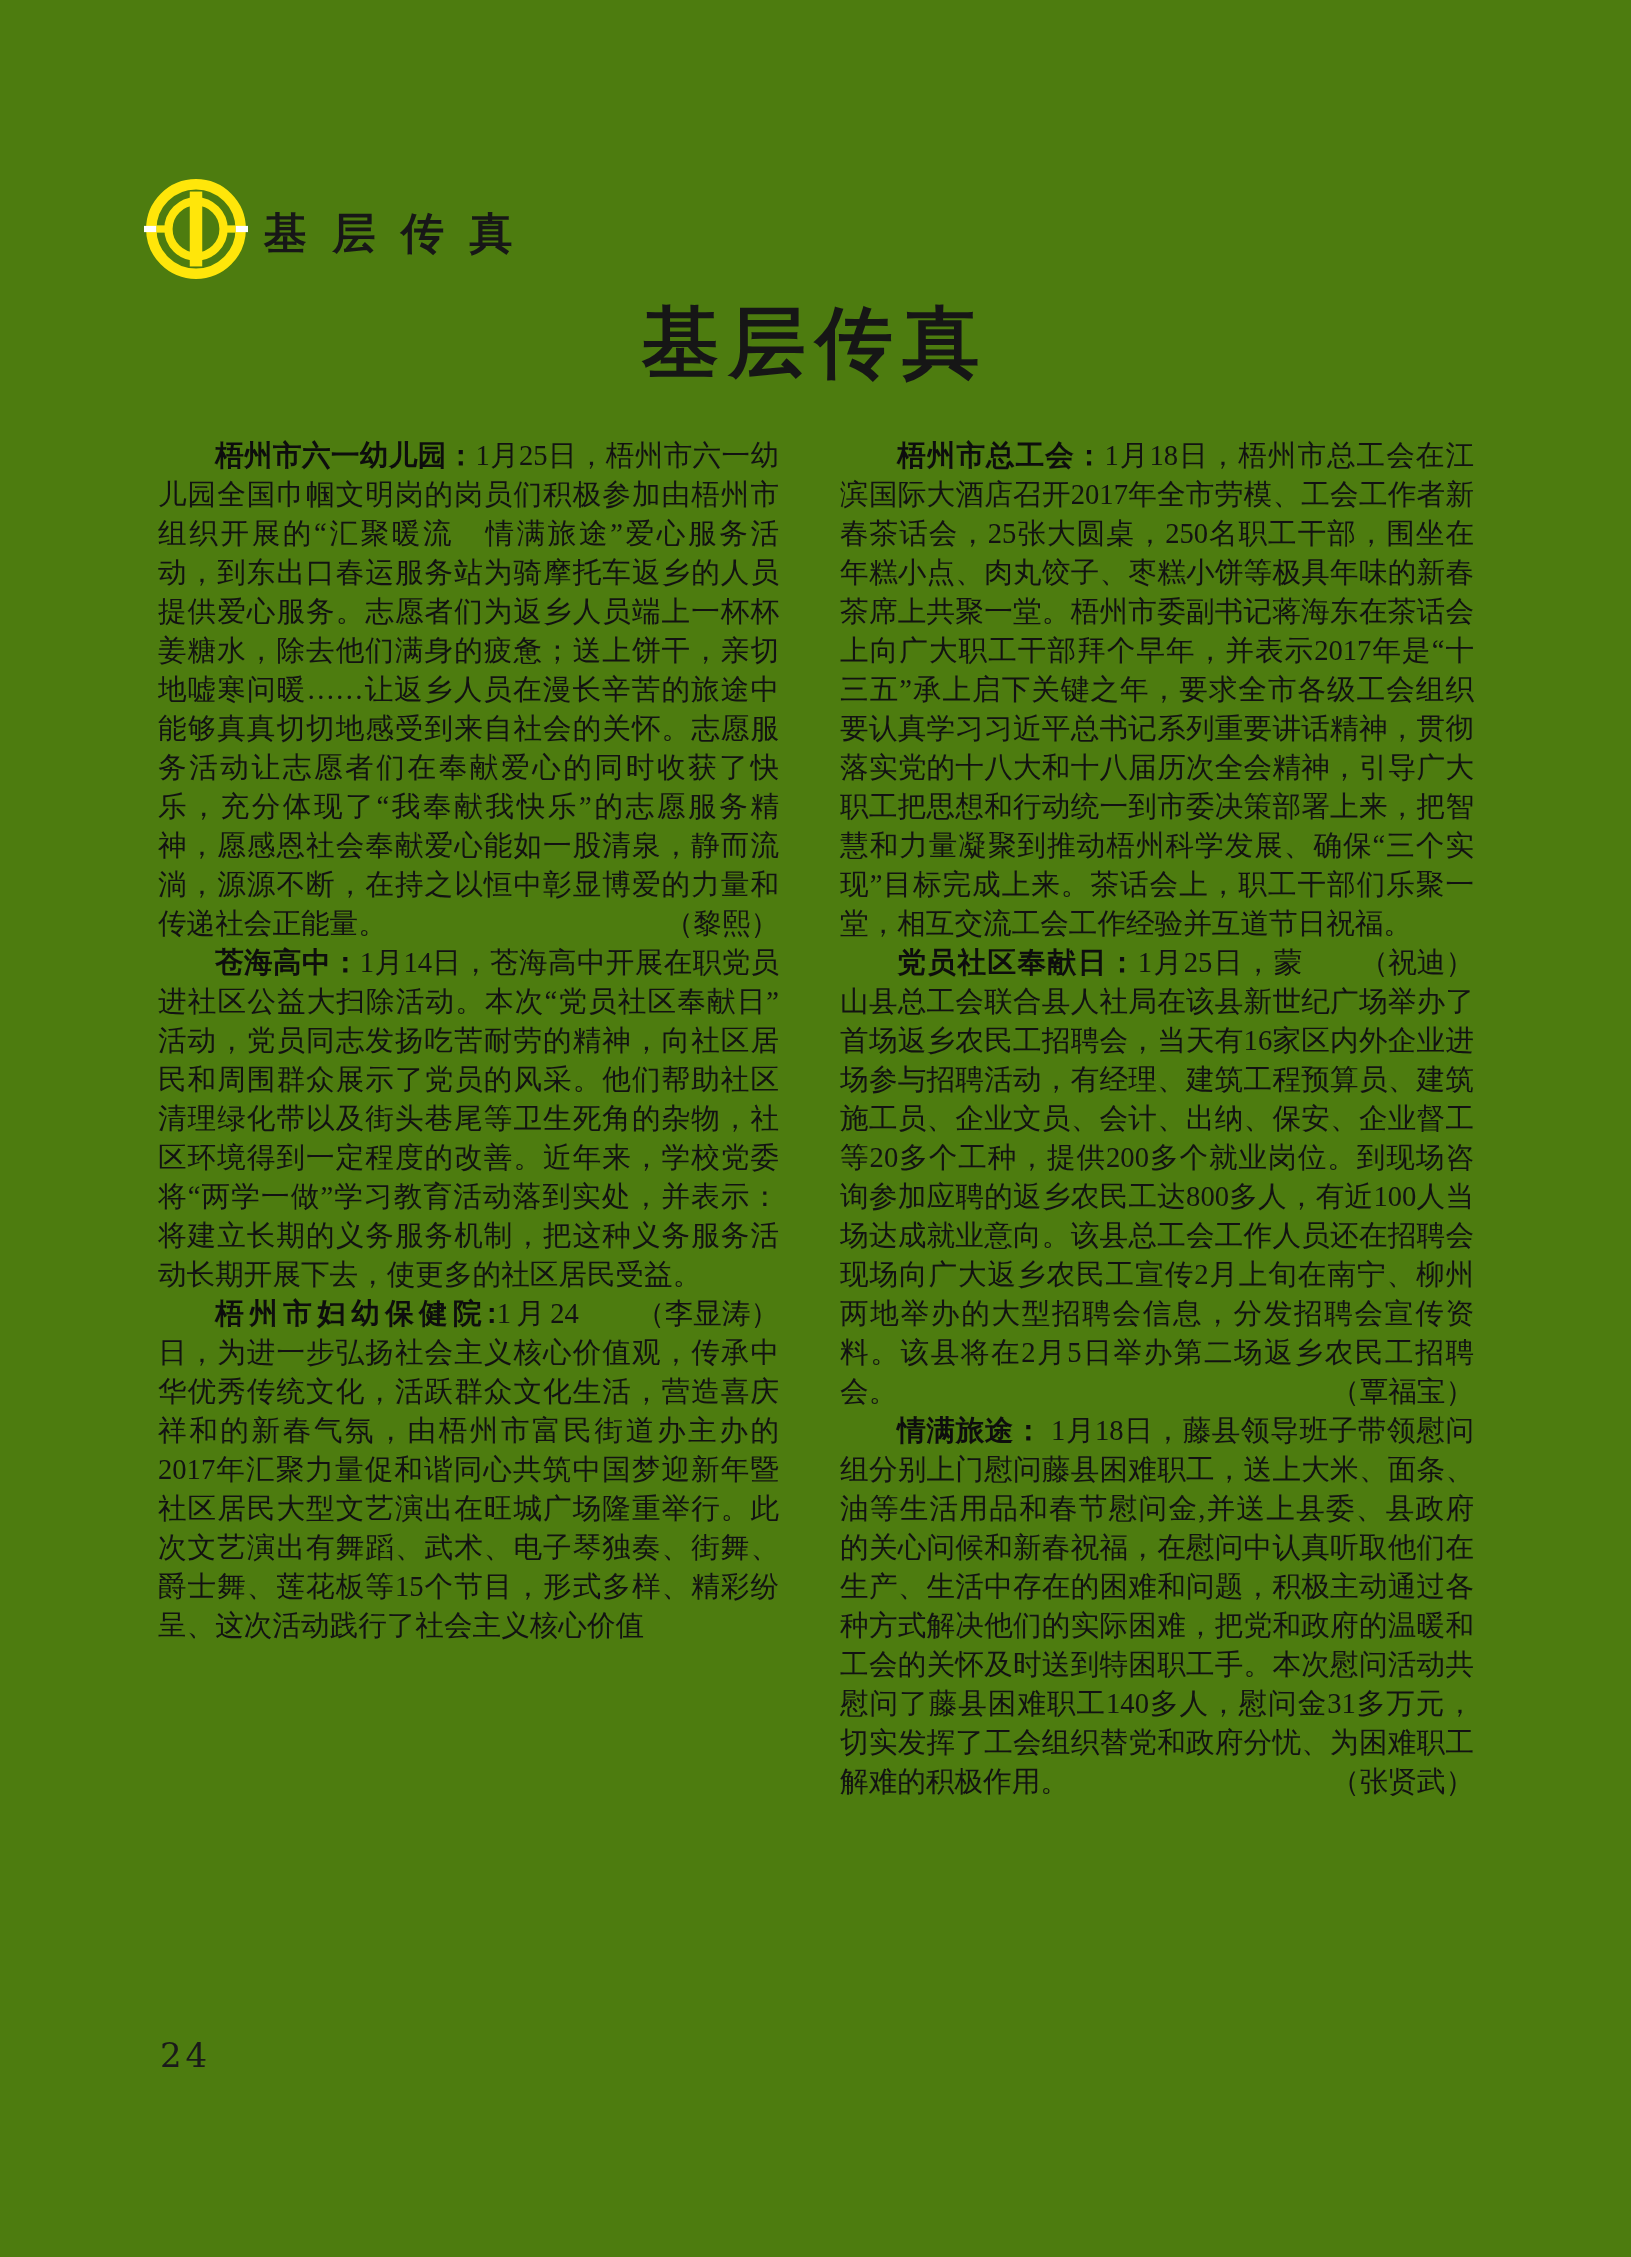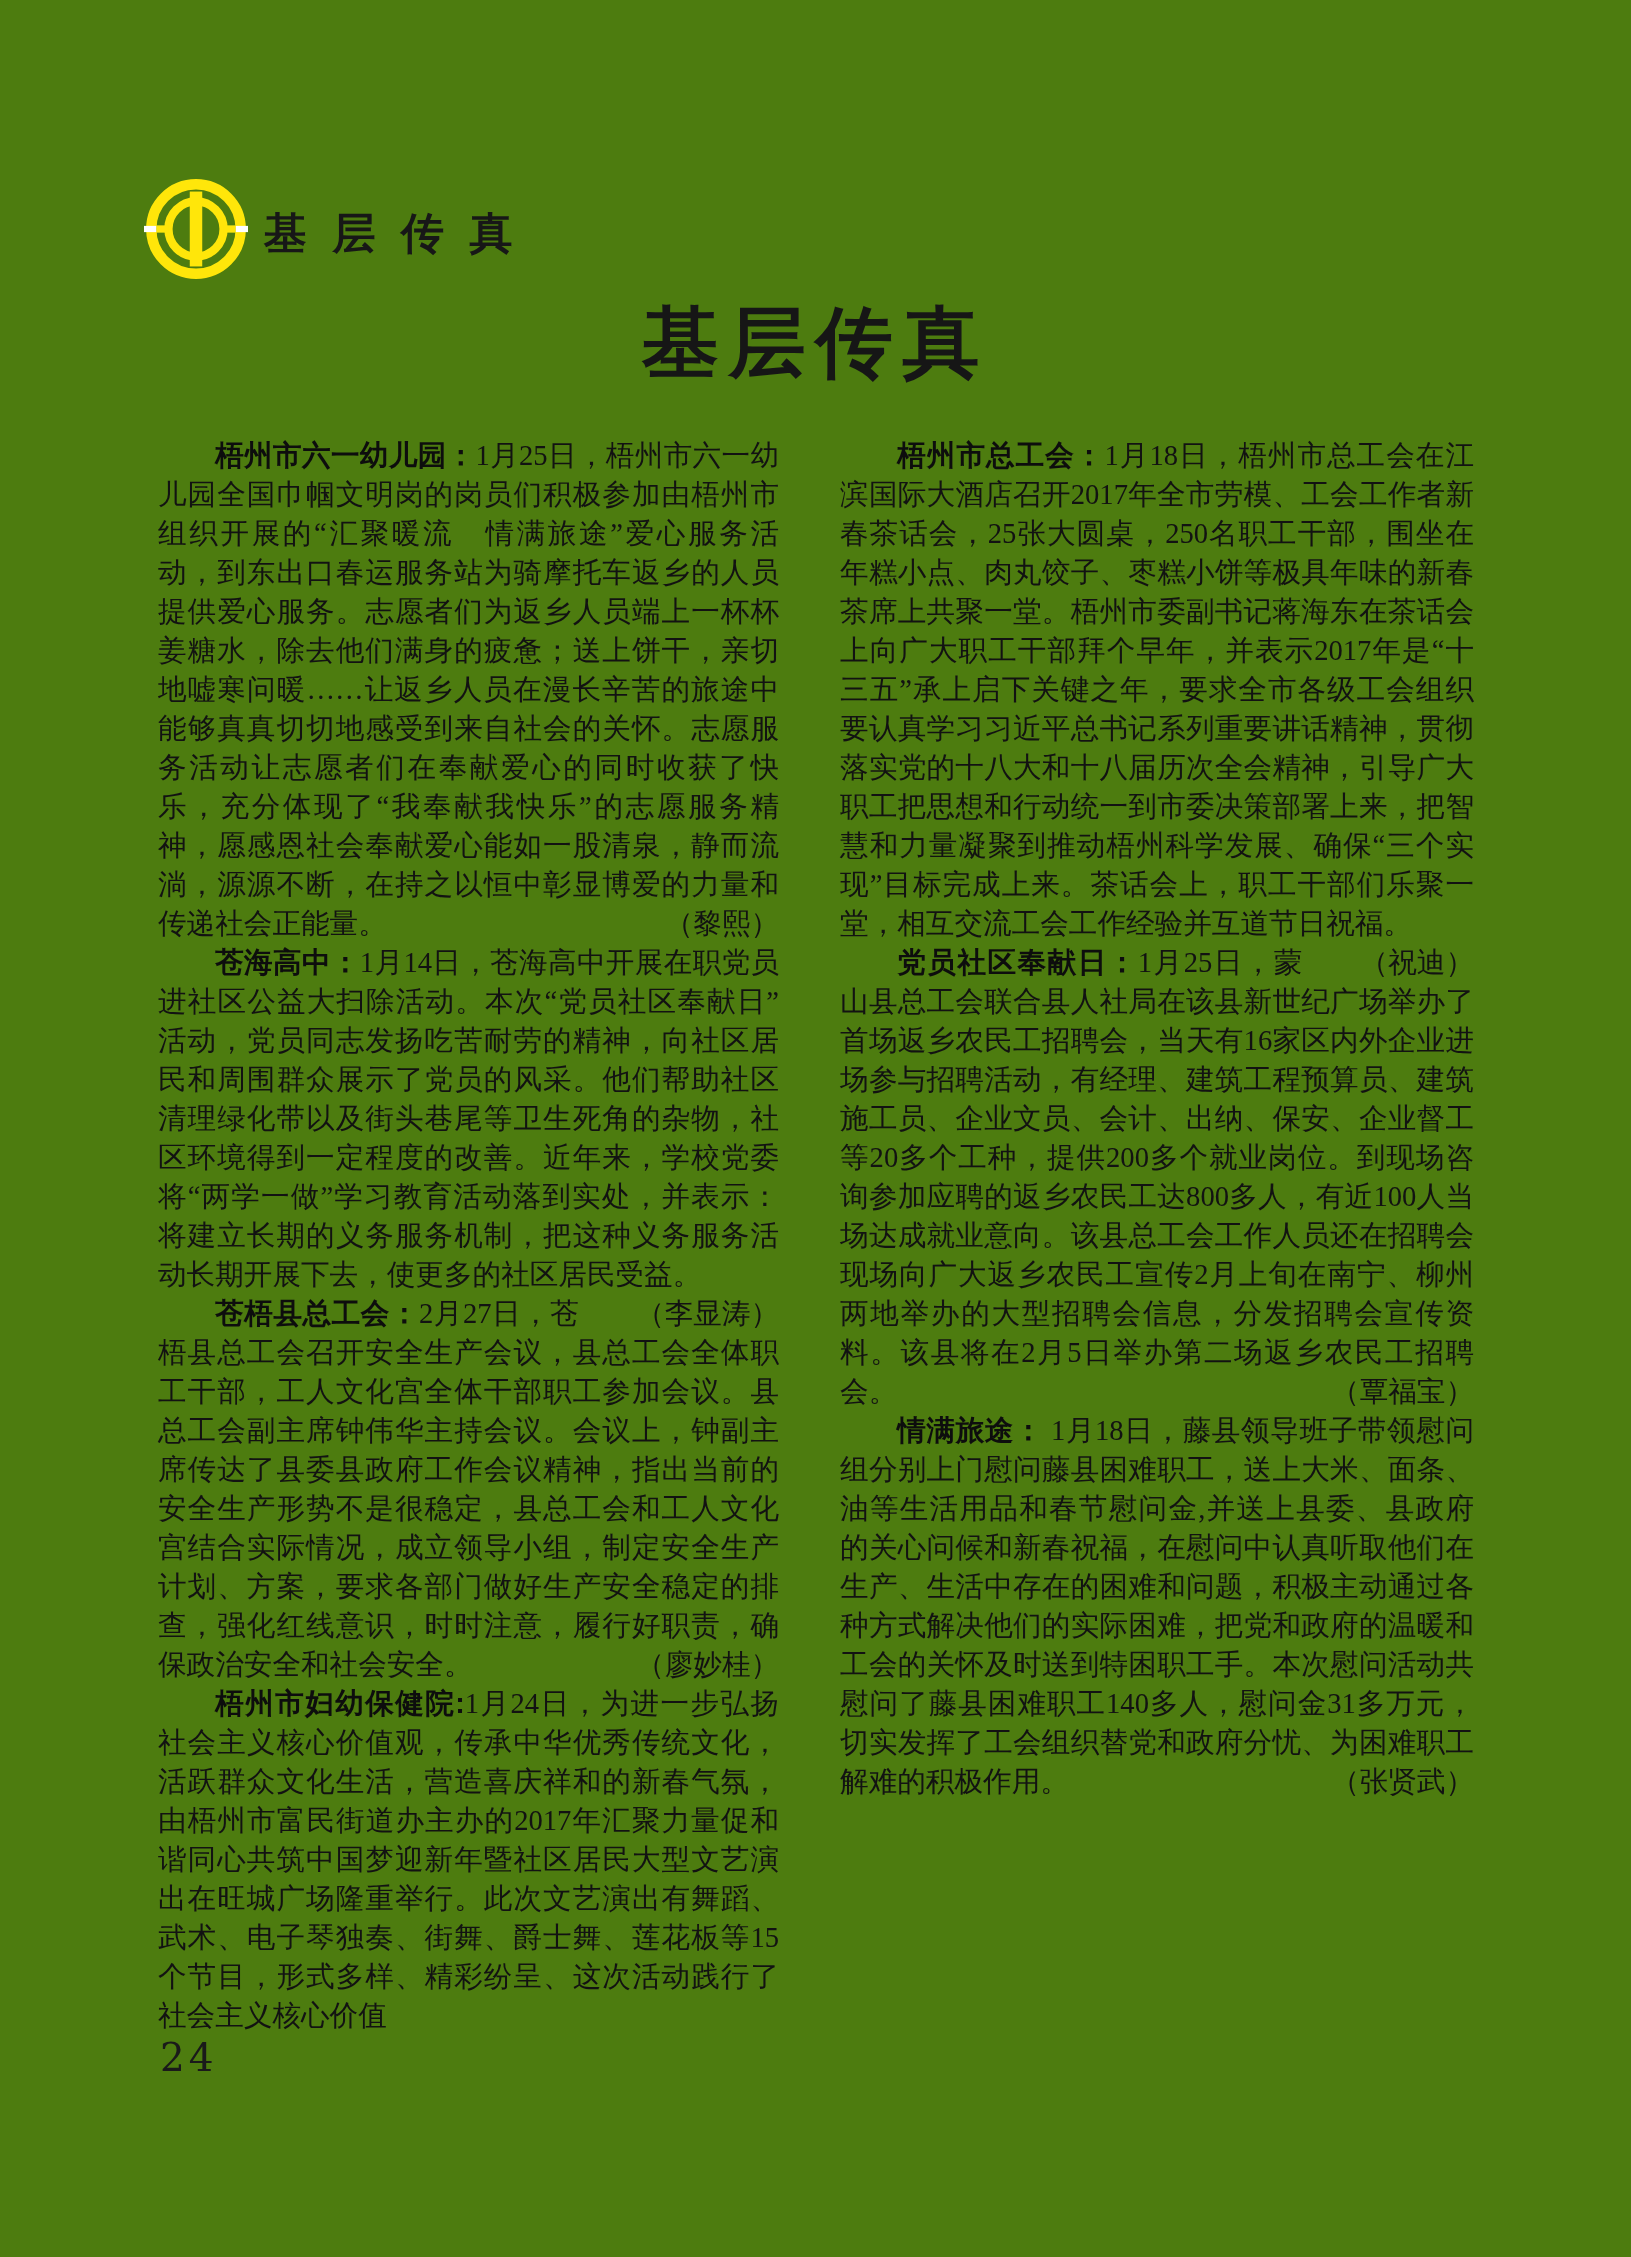--- a/index.html
+++ b/index.html
@@ -57,21 +57,21 @@
   .para.cont{text-indent:0;}
   .lead{
     font-family:"Liberation Sans", sans-serif;
     font-weight:bold;
     color:#0d0d0d;
   }
   .author{float:right;}
   
   .page-number{
     position:absolute;left:160px;top:2035px;
-    font-size:39px;
+    font-size:34px;
     font-family:"DejaVu Serif", serif;
     color:#1a1a1a;
     letter-spacing:3.9px;
   }
 </style>
 </head>
 <body>
 
 <div class="page">
 
@@ -88,21 +88,20 @@
     <div class="brand">基层传真</div>
   </div>
 
   <div class="title">基层传真</div>
 
   <div class="content">
 
     <div class="col col-left">
       <p class="para"><b class="lead">梧州市六一幼儿园：</b><span>1月25日，梧州市六一幼儿园全国巾帼文明岗的岗员们积极参加由梧州市组织开展的“汇聚暖流　情满旅途”爱心服务活动，到东出口春运服务站为骑摩托车返乡的人员提供爱心服务。志愿者们为返乡人员端上一杯杯姜糖水，除去他们满身的疲惫；送上饼干，亲切地嘘寒问暖……让返乡人员在漫长辛苦的旅途中能够真真切切地感受到来自社会的关怀。志愿服务活动让志愿者们在奉献爱心的同时收获了快乐，充分体现了“我奉献我快乐”的志愿服务精神，愿感恩社会奉献爱心能如一股清泉，静而流淌，源源不断，在持之以恒中彰显博爱的力量和传递社会正能量。</span><span class="author">（黎熙）</span></p>
       <p class="para"><b class="lead">苍海高中：</b><span>1月14日，苍海高中开展在职党员进社区公益大扫除活动。本次“党员社区奉献日”活动，党员同志发扬吃苦耐劳的精神，向社区居民和周围群众展示了党员的风采。他们帮助社区清理绿化带以及街头巷尾等卫生死角的杂物，社区环境得到一定程度的改善。近年来，学校党委将“两学一做”学习教育活动落到实处，并表示：将建立长期的义务服务机制，把这种义务服务活动长期开展下去，使更多的社区居民受益。</span><span class="author">（李显涛）</span></p>
-      <p class="para"><b class="lead">苍梧县总工会：</b><span>2月27日，苍梧县总工会召开安全生产会议，县总工会全体职工干部，工人文化宫全体干部职工参加会议。县总工会副主席钟伟华主持会议。会议上，钟副主席传达了县委县政府工作会议精神，指出当前的安全生产形势不是很稳定，县总工会和工人文化宫结合实际情况，成立领导小组，制定安全生产计划、方案，要求各部门做好生产安全稳定的排查，强化红线意识，时时注意，履行好职责，确保政治安全和社会安全。</span><span class="author">（廖妙桂）</span></p>
       <p class="para"><b class="lead">梧州市妇幼保健院:</b><span>1月24日，为进一步弘扬社会主义核心价值观，传承中华优秀传统文化，活跃群众文化生活，营造喜庆祥和的新春气氛，由梧州市富民街道办主办的2017年汇聚力量促和谐同心共筑中国梦迎新年暨社区居民大型文艺演出在旺城广场隆重举行。此次文艺演出有舞蹈、武术、电子琴独奏、街舞、爵士舞、莲花板等15个节目，形式多样、精彩纷呈、这次活动践行了社会主义核心价值</span></p>
     </div>
 
     <div class="col col-right">
       <p class="para"><b class="lead">梧州市总工会：</b><span>1月18日，梧州市总工会在江滨国际大酒店召开2017年全市劳模、工会工作者新春茶话会，25张大圆桌，250名职工干部，围坐在年糕小点、肉丸饺子、枣糕小饼等极具年味的新春茶席上共聚一堂。梧州市委副书记蒋海东在茶话会上向广大职工干部拜个早年，并表示2017年是“十三五”承上启下关键之年，要求全市各级工会组织要认真学习习近平总书记系列重要讲话精神，贯彻落实党的十八大和十八届历次全会精神，引导广大职工把思想和行动统一到市委决策部署上来，把智慧和力量凝聚到推动梧州科学发展、确保“三个实现”目标完成上来。茶话会上，职工干部们乐聚一堂，相互交流工会工作经验并互道节日祝福。</span><span class="author">（祝迪）</span></p>
       <p class="para"><b class="lead">党员社区奉献日：</b><span>1月25日，蒙山县总工会联合县人社局在该县新世纪广场举办了首场返乡农民工招聘会，当天有16家区内外企业进场参与招聘活动，有经理、建筑工程预算员、建筑施工员、企业文员、会计、出纳、保安、企业督工等20多个工种，提供200多个就业岗位。到现场咨询参加应聘的返乡农民工达800多人，有近100人当场达成就业意向。该县总工会工作人员还在招聘会现场向广大返乡农民工宣传2月上旬在南宁、柳州两地举办的大型招聘会信息，分发招聘会宣传资料。该县将在2月5日举办第二场返乡农民工招聘会。</span><span class="author">（覃福宝）</span></p>
       <p class="para"><b class="lead">情满旅途：</b><span>&nbsp;1月18日，藤县领导班子带领慰问组分别上门慰问藤县困难职工，送上大米、面条、油等生活用品和春节慰问金,并送上县委、县政府的关心问候和新春祝福，在慰问中认真听取他们在生产、生活中存在的困难和问题，积极主动通过各种方式解决他们的实际困难，把党和政府的温暖和工会的关怀及时送到特困职工手。本次慰问活动共慰问了藤县困难职工140多人，慰问金31多万元，切实发挥了工会组织替党和政府分忧、为困难职工解难的积极作用。</span><span class="author">（张贤武）</span></p>
     </div>
 
   </div>

